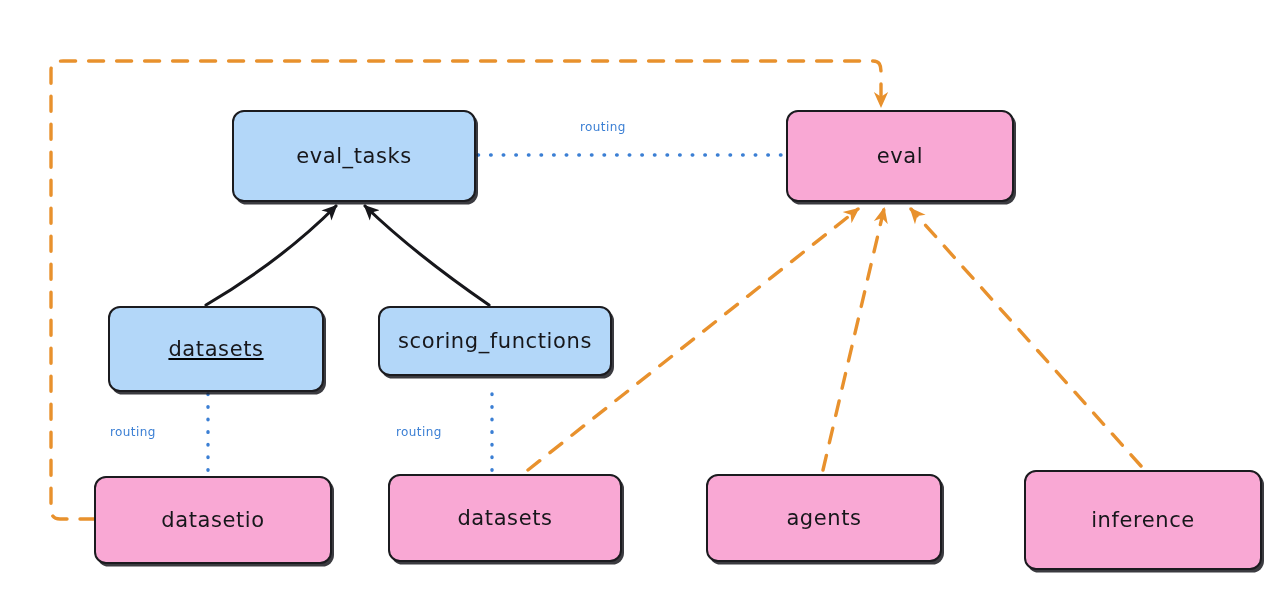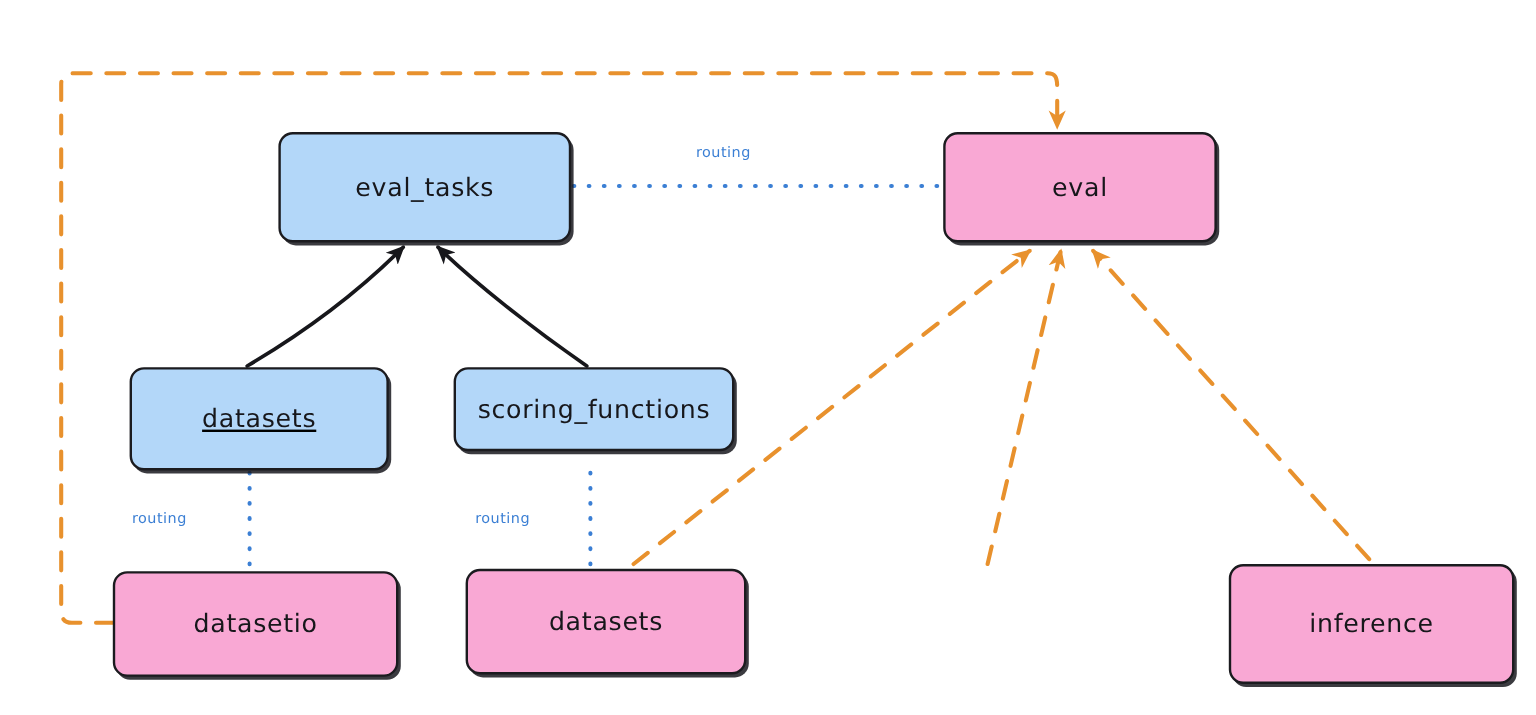--- a/index.html
+++ b/index.html
@@ -124,20 +124,23 @@
   </div>
 
   <div class="node green" style="left:94px; top:476px; width:238px; height:88px;">
     <span class="label">datasetio</span>
   </div>
 
   <div class="node green" style="left:388px; top:474px; width:234px; height:88px;">
     <span class="label">datasets</span>
   </div>
 
+  <div class="node green" style="left:706px; top:474px; width:236px; height:88px;">
+    <span class="label">agents</span>
+  </div>
 
   <div class="node green" style="left:1024px; top:470px; width:238px; height:100px;">
     <span class="label">inference</span>
   </div>
 
   <div class="edge-label" style="left:580px; top:120px;">routing</div>
 
   <div class="edge-label" style="left:110px; top:425px;">routing</div>
 
   <div class="edge-label" style="left:396px; top:425px;">routing</div>

